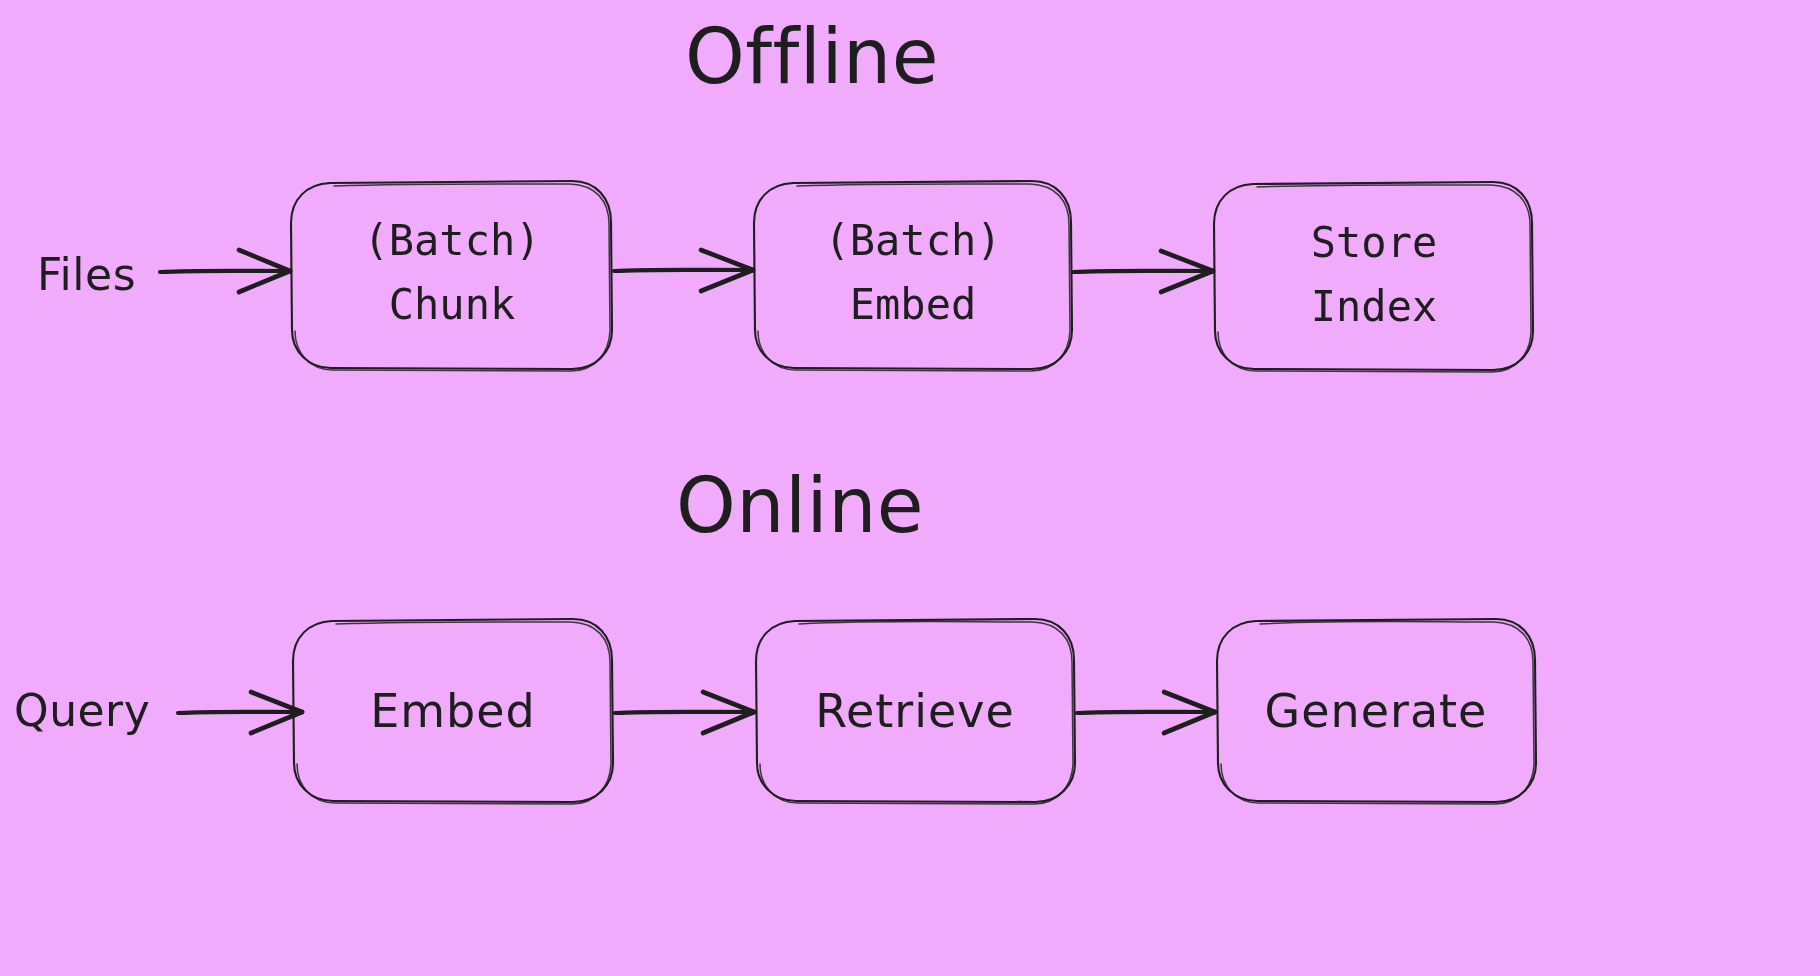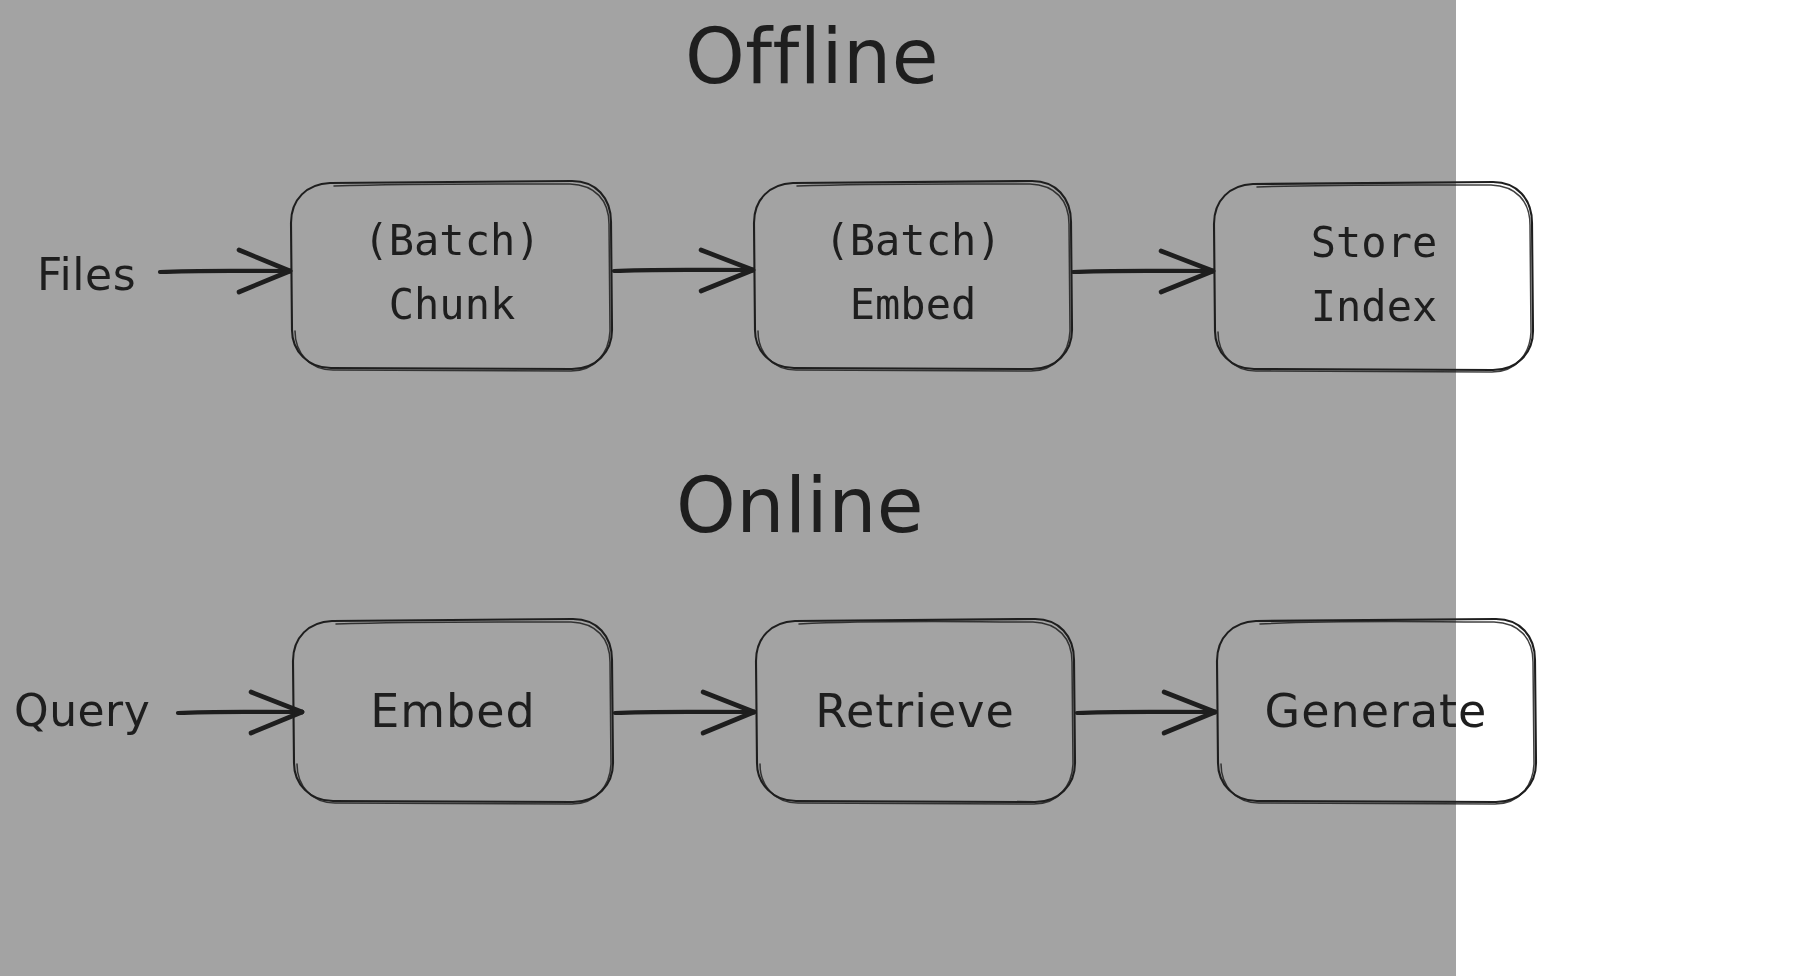--- a/index.html
+++ b/index.html
@@ -9,23 +9,23 @@
     background: #ffffff;
   }
   body {
     width: 1820px;
     height: 976px;
     overflow: hidden;
     font-family: "DejaVu Sans", sans-serif;
   }
   #diagram-root {
     position: relative;
-    width: 1456px;
+    width: 1820px;
     height: 976px;
-    background: #a3a3a3;
+    background: #f0abfc;
   }
   svg.canvas {
     display: block;
     width: 1820px;
     height: 976px;
   }
   
   .sketch-stroke {
     fill: none;
     stroke: #1e1e1e;

